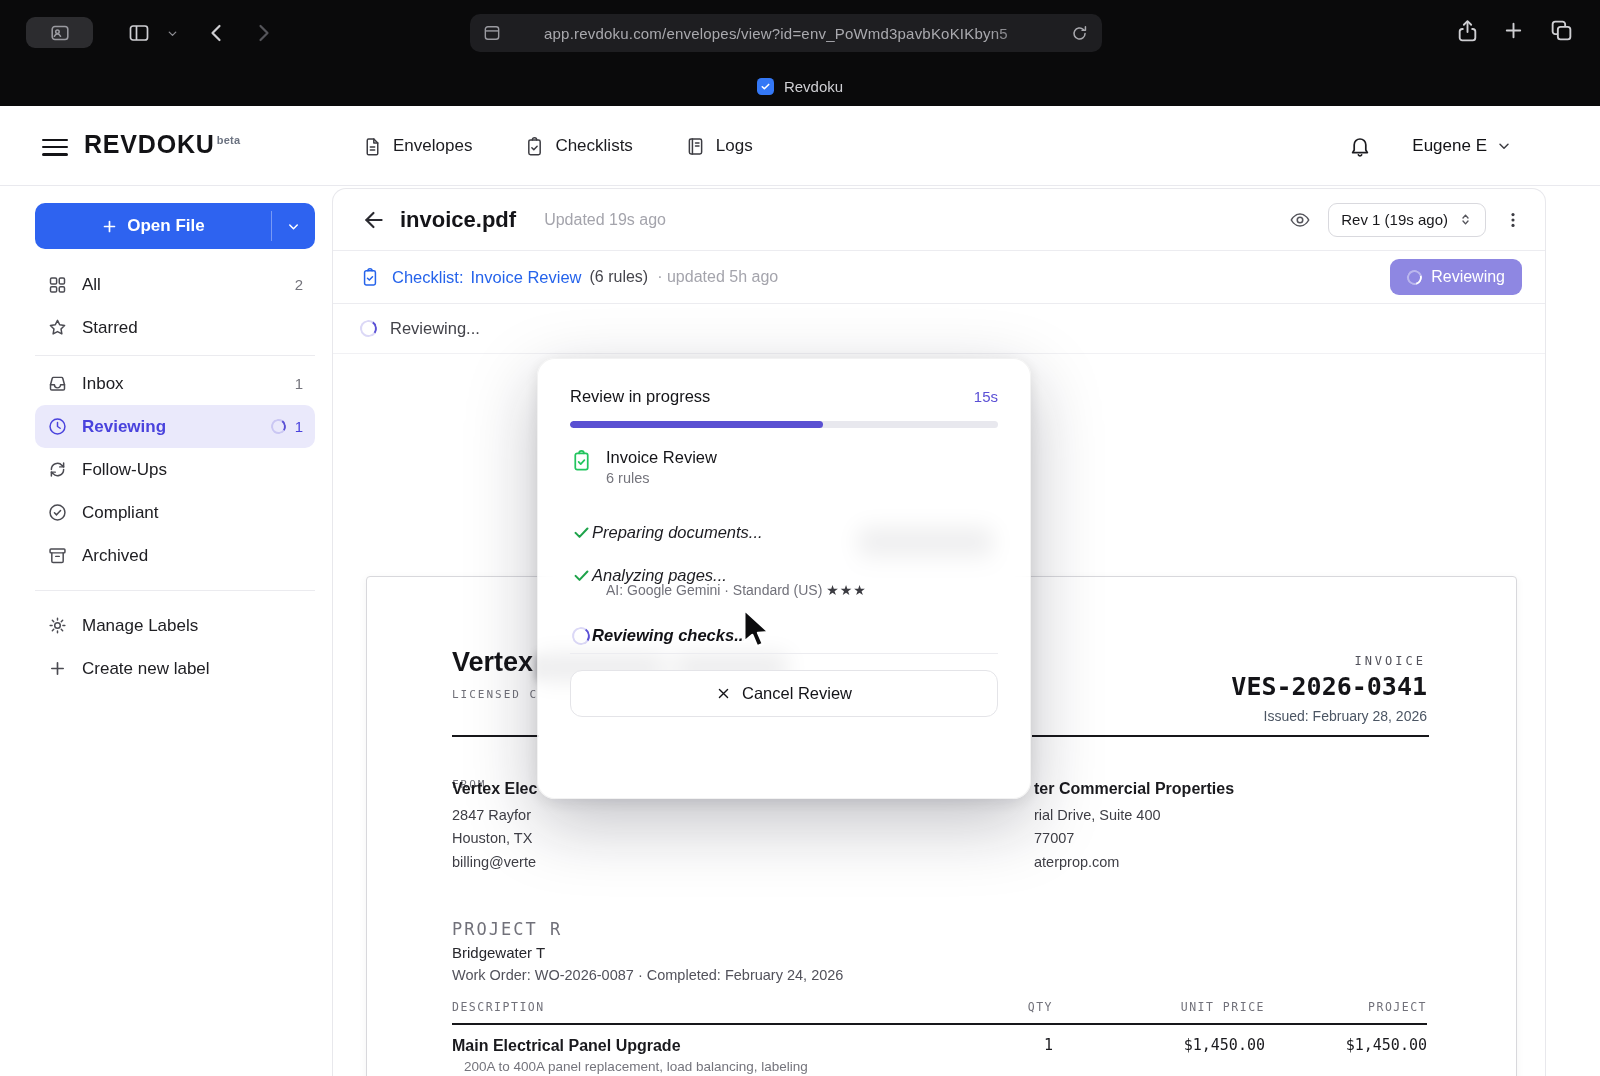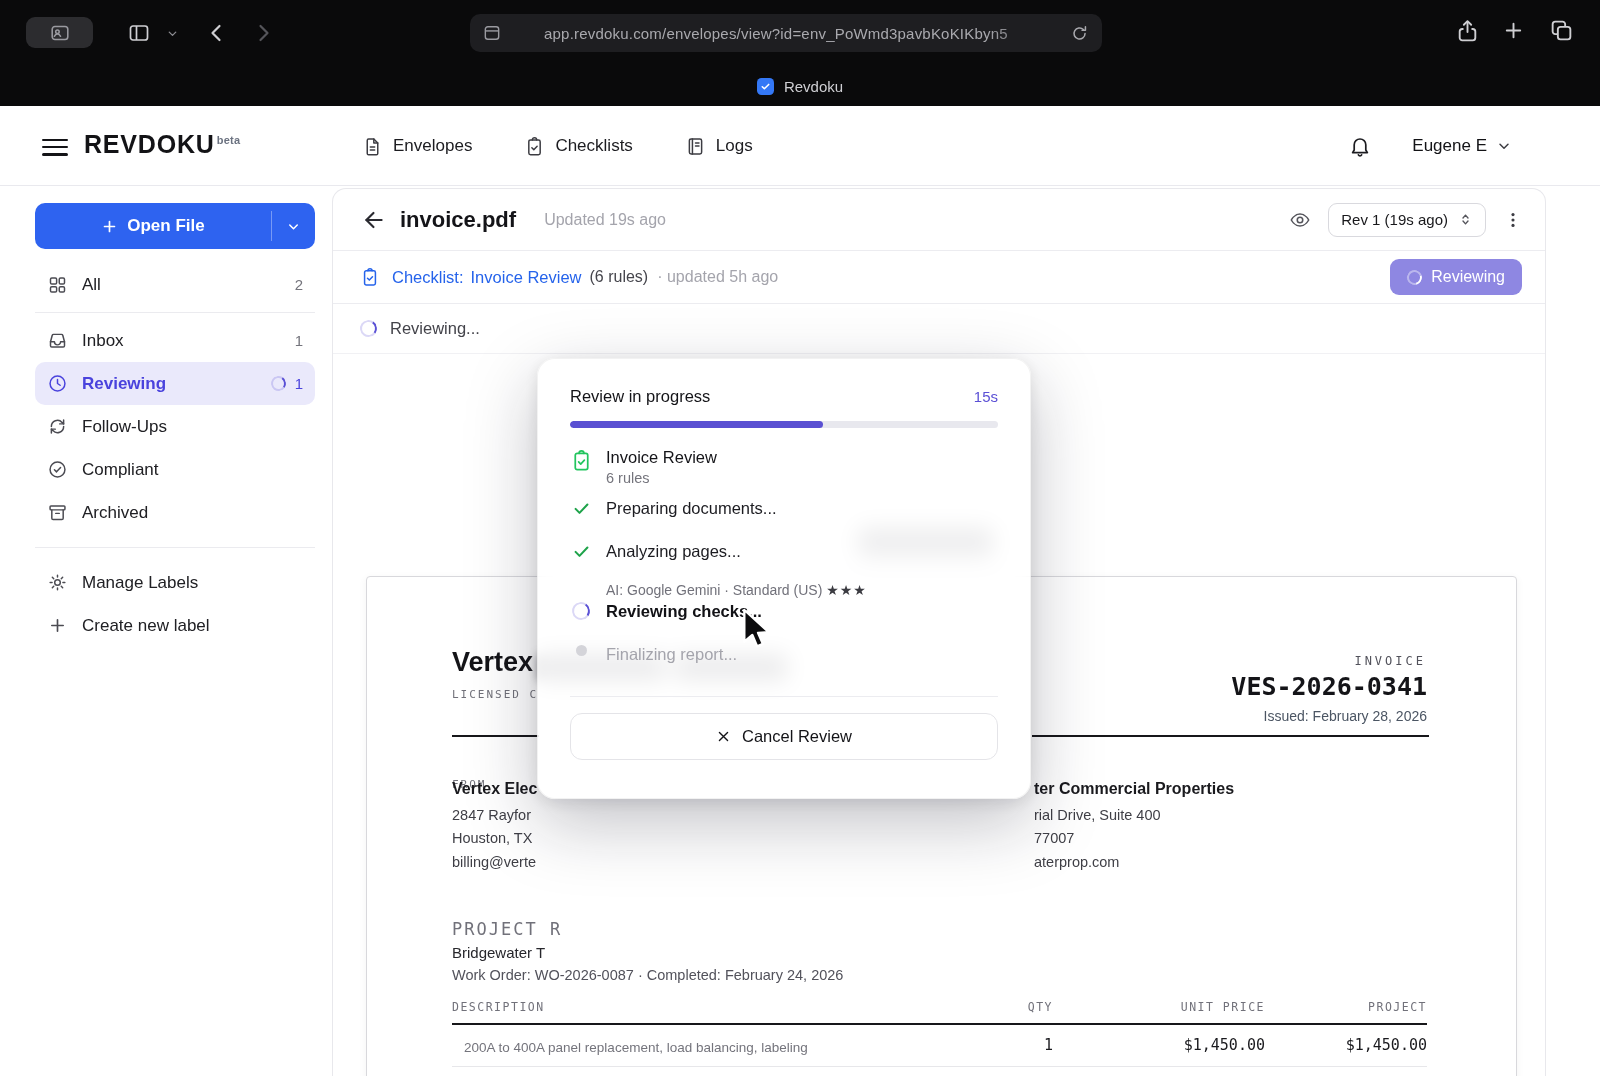--- a/index.html
+++ b/index.html
@@ -145,21 +145,21 @@
   .m-head { display:flex; align-items:center; }
   .m-title { font-size:16.5px; font-weight:500; color:#141418; }
   .m-time { margin-left:auto; font-size:15px; font-weight:500; color:#5b50d5; }
   .m-bar { margin-top:15px; height:7px; border-radius:6px; background:#e8e8ee; overflow:hidden; }
   .m-fill { height:100%; border-radius:6px; background:#5a50d2; }
   .m-chk { margin-top:20px; display:flex; gap:13px; }
   .m-chk .cic { width:23px; height:23px; color:#22c55e; margin-top:1px; }
   .m-chk-name { font-size:16.5px; font-weight:500; color:#141418; }
   .m-chk-rules { font-size:14.5px; color:#74747c; margin-top:3px; }
   .steps { margin-top:13px; }
-  .step { display:flex; align-items:flex-start; gap:14px; min-height:43px; }
+  .step { display:flex; align-items:flex-end; min-height:43px;font-style:italic; }
   .step .sico { width:22px; display:flex; justify-content:center; flex:0 0 auto; }
   .step .chk { width:19px; height:19px; color:#1ea34a; }
   .step .lbl { font-size:16.5px; color:#1c1c21; }
   .step.active .lbl { font-weight:600; color:#121216; }
   .step .spin { width:18px; height:18px; border-width:2.6px; }
   .step.pending .lbl { color:#a4a4ac; }
   .dot { width:11px; height:11px; border-radius:50%; background:#d4d4d9; }
   .step-sub { margin:-3px 0 4px 36px; font-size:14px; color:#71717a; }
   .step-sub .stars { color:#3c3c42; letter-spacing:1px; }
   .m-div { height:1px; background:#ececf0; margin-top:8px; }
@@ -321,20 +321,27 @@
     <div class="slist">
       <div class="sitem">
         <svg class="sic" viewBox="0 0 24 24" fill="none" stroke="currentColor" stroke-width="1.7" stroke-linejoin="round">
             <rect x="4" y="4.5" width="7" height="7" rx="1.5"></rect>
             <rect x="14" y="4.5" width="6" height="7" rx="1.5"></rect>
             <rect x="4" y="14.5" width="7" height="6" rx="1.5"></rect>
             <rect x="14" y="14.5" width="6" height="6" rx="1.5"></rect>
           </svg>
         <span class="slabel">All</span>
         <span class="scount">2</span>
+      </div>
+      <div class="sitem">
+        <svg class="sic" viewBox="0 0 24 24" fill="none" stroke="currentColor" stroke-width="1.7" stroke-linejoin="round">
+            <path d="M12 3.8l2.5 5.1 5.6.8-4.1 4 1 5.6-5-2.6-5 2.6 1-5.6-4.1-4 5.6-.8z"></path>
+          </svg>
+        <span class="slabel">Starred</span>
+        <span class="scount"></span>
       </div>
       <div class="sdivide"></div>
       <div class="sitem">
         <svg class="sic" viewBox="0 0 24 24" fill="none" stroke="currentColor" stroke-width="1.7" stroke-linecap="round" stroke-linejoin="round">
             <path d="M4 13.5L6 6a1.5 1.5 0 0 1 1.4-1h9.2A1.5 1.5 0 0 1 18 6l2 7.5V18a1.5 1.5 0 0 1-1.5 1.5h-13A1.5 1.5 0 0 1 4 18z"></path>
             <path d="M4 13.5h4.5a3.5 3.5 0 0 0 7 0H20"></path>
           </svg>
         <span class="slabel">Inbox</span>
         <span class="scount">1</span>
       </div>
@@ -482,20 +489,21 @@
 
         <div class="inv-table">
           <div class="thead">
             <span class="c-desc">DESCRIPTION</span>
             <span class="c-qty">QTY</span>
             <span class="c-unit">UNIT PRICE</span>
             <span class="c-amt">PROJECT</span>
           </div>
           <div class="trow">
             <span class="c-desc">
+                <span class="tt" style="display:block;">Main Electrical Panel Upgrade</span>
                 <span class="ts" style="display:block;">200A to 400A panel replacement, load balancing, labeling</span>
               </span>
             <span class="c-qty num">1</span>
             <span class="c-unit num">$1,450.00</span>
             <span class="c-amt num">$1,450.00</span>
           </div>
 
         </div>
       </div>
     </div>
@@ -542,26 +550,20 @@
       <div class="step-sub">
         <span>AI: Google Gemini · Standard (US)</span>
         <span class="stars">★★★</span>
       </div>
       <div class="step active">
         <span class="sico">
             <span class="spin indigo" style="width:18px;height:18px;border-width:2.6px;"></span>
           </span>
         <span class="lbl">Reviewing checks...</span>
       </div>
-      <div class="step pending">
-        <span class="sico">
-            <span class="dot"></span>
-          </span>
-        <span class="lbl">Finalizing report...</span>
-      </div>
     </div>
 
     <div class="m-div"></div>
     <button class="cancel">
       <svg class="x" viewBox="0 0 24 24" fill="none" stroke="currentColor" stroke-width="2.2" stroke-linecap="round">
           <path d="M5.5 5.5l13 13M18.5 5.5l-13 13"></path>
         </svg>
       <span>Cancel Review</span>
     </button>
   </div>

